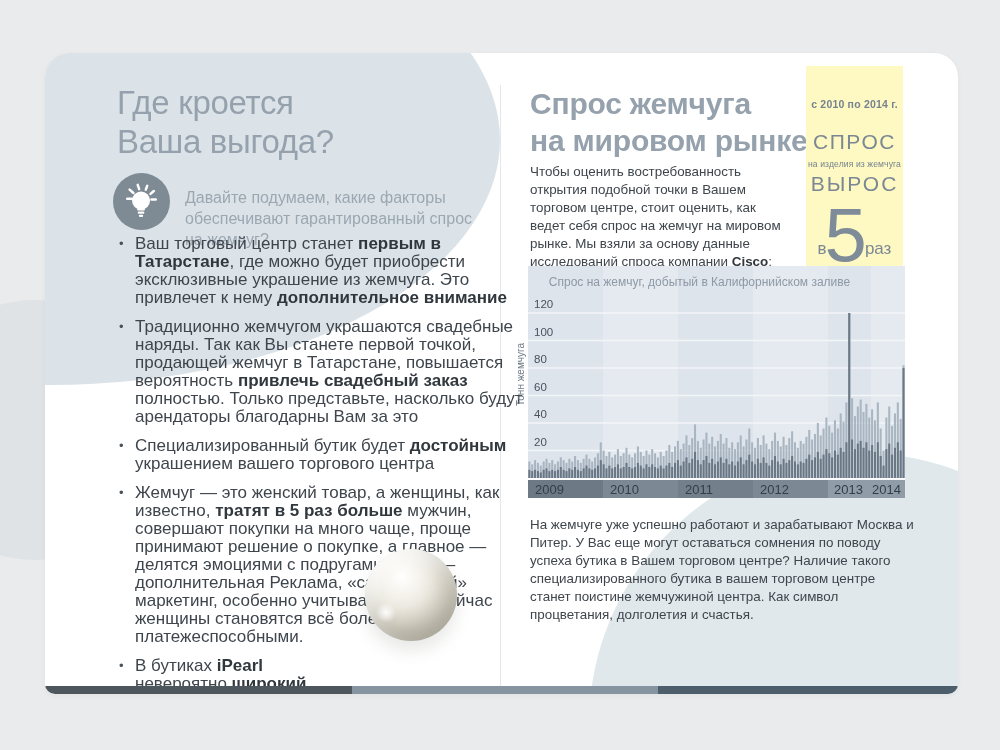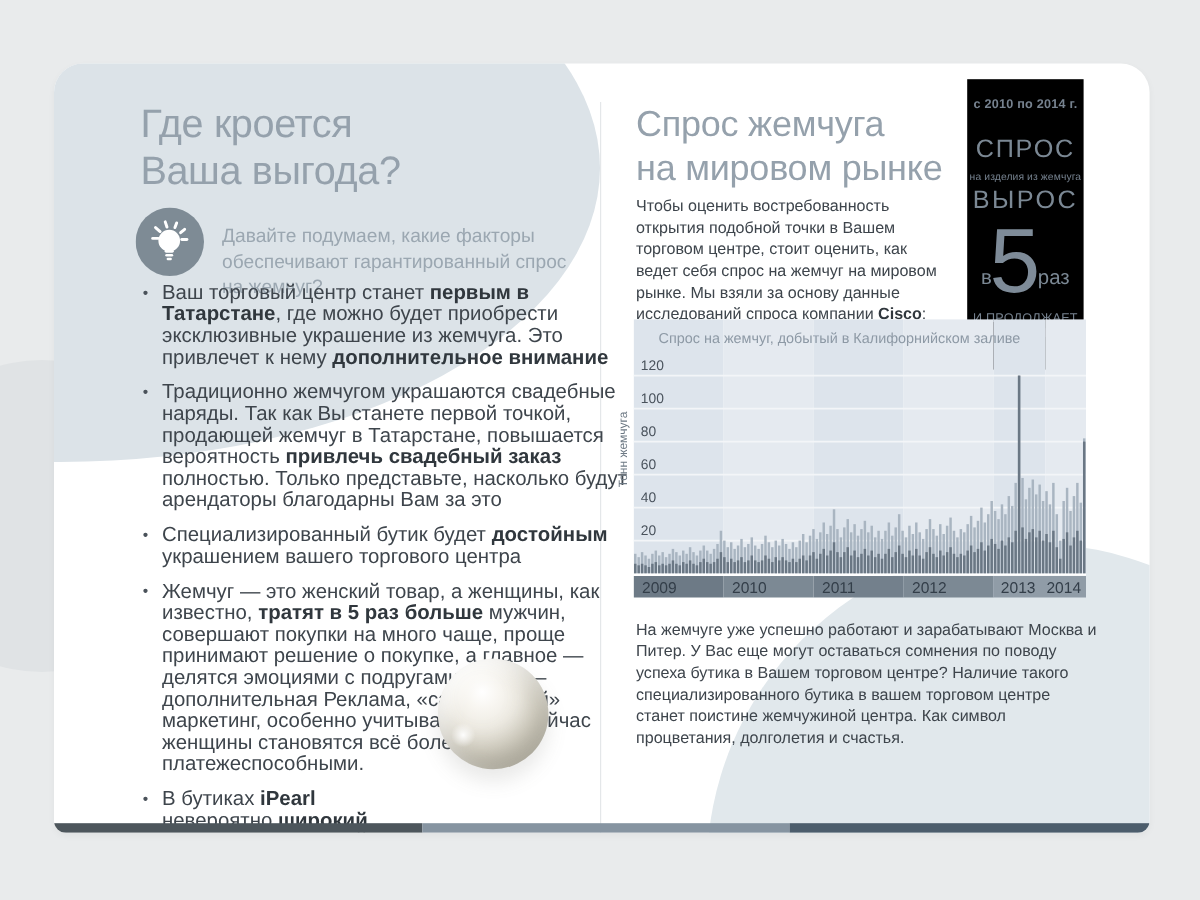--- a/index.html
+++ b/index.html
@@ -36,26 +36,26 @@
   .pearl{position:absolute;left:320px;top:496px;width:92px;height:92px;border-radius:50%;
       background:radial-gradient(circle at 40% 30%,#ffffff 0%,#f8f6f1 16%,#eeebe3 36%,#ddd9cd 56%,#c2beb2 78%,#d3cfc4 92%,#c6c2b7 100%);
       box-shadow:inset -10px -14px 24px rgba(110,105,90,.30),
                  inset 6px 8px 16px rgba(255,255,255,.9),
                  0 10px 16px rgba(110,110,100,.15);}
   .pearl::after{content:"";position:absolute;left:12%;top:58%;width:22%;height:22%;
       border-radius:50%;background:radial-gradient(circle,rgba(255,255,255,.95),rgba(255,255,255,0) 70%);}
 
   
   .h2{position:absolute;left:485px;top:32px;font-size:30px;line-height:37px;
-      font-weight:400;color:#95a1ac;letter-spacing:-0.2px;}
+      font-weight:700;color:#95a1ac;letter-spacing:-0.2px;}
   .intro{position:absolute;left:485px;top:110px;width:264px;
       font-size:13.4px;line-height:18px;color:#3e454c;}
   .intro b,.outro b{font-weight:700;color:#30373d;}
   .stat{position:absolute;left:761px;top:13px;width:97px;height:242px;
-      background:#000000;color:#76828f;text-align:center;padding-top:15px;box-sizing:border-box;}
+      background:#fef9c3;color:#76828f;text-align:center;padding-top:32px;box-sizing:border-box;}
   .stat-range{font-size:10.5px;font-weight:700;letter-spacing:.2px;}
   .stat-big{font-size:21px;letter-spacing:1.5px;margin-top:20px;color:#7b8894;}
   .stat-small{font-size:8.6px;margin-top:5px;letter-spacing:.1px;}
   .stat-big2{font-size:21px;letter-spacing:2px;margin-top:3px;color:#7b8894;}
   .stat-five-row{display:flex;justify-content:center;align-items:flex-end;margin-top:8px;line-height:1;}
   .stat-five-pre,.stat-five-post{font-size:17px;color:#7b8894;padding-bottom:9px;}
   .stat-five{font-size:76px;font-weight:200;color:#7e8b98;line-height:.82;margin:0 -2px;}
   .stat-grow{font-size:10.5px;line-height:13px;margin-top:10px;letter-spacing:.2px;}
 
   

